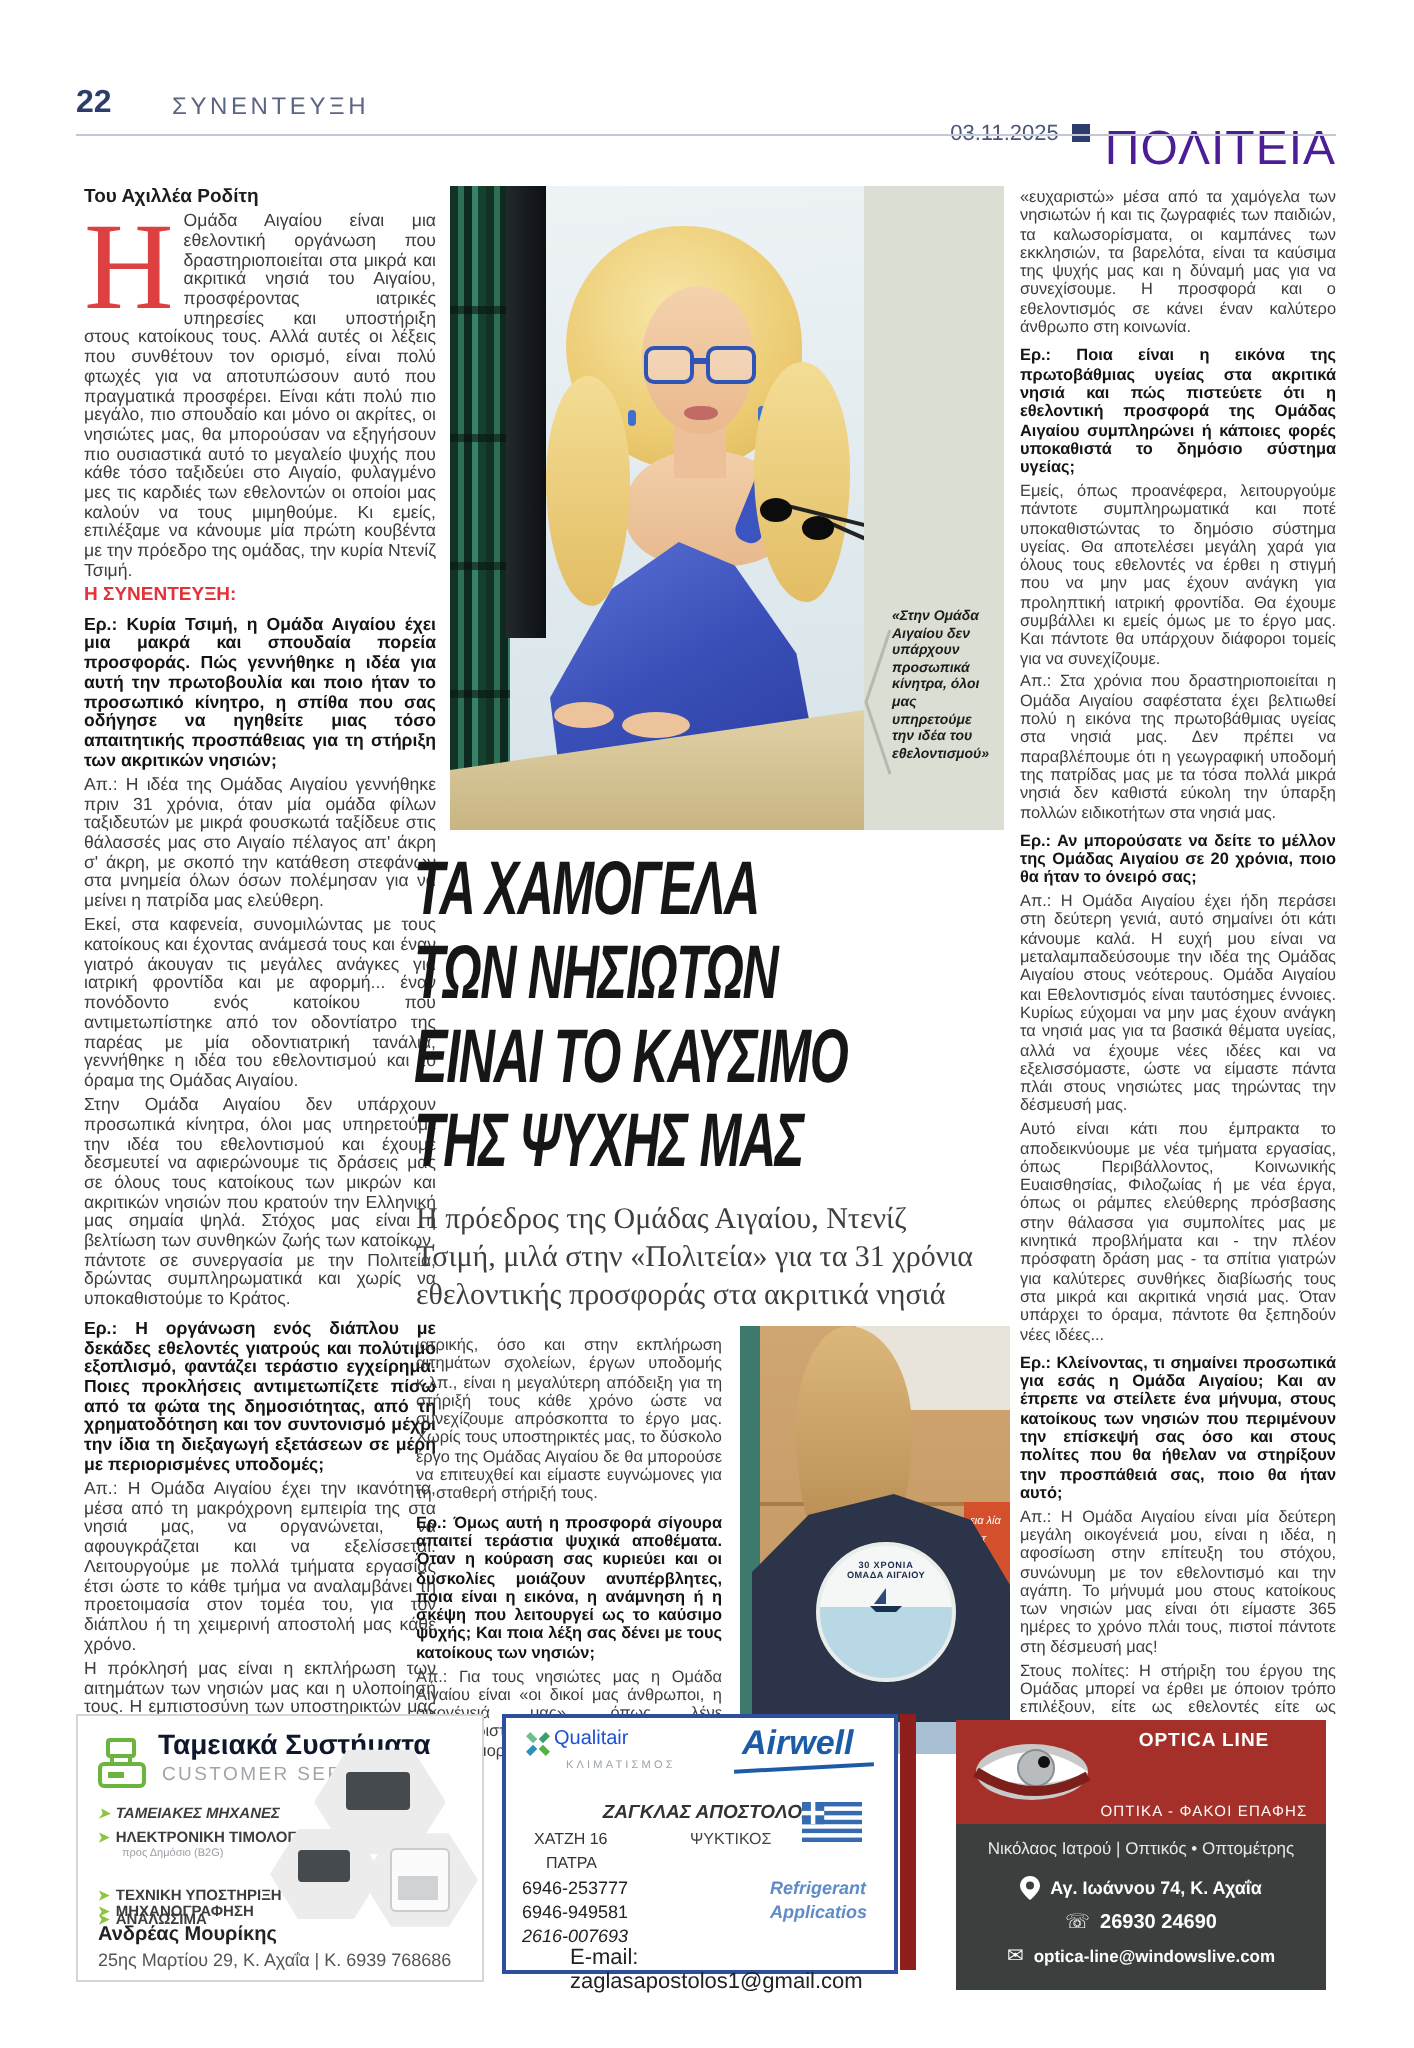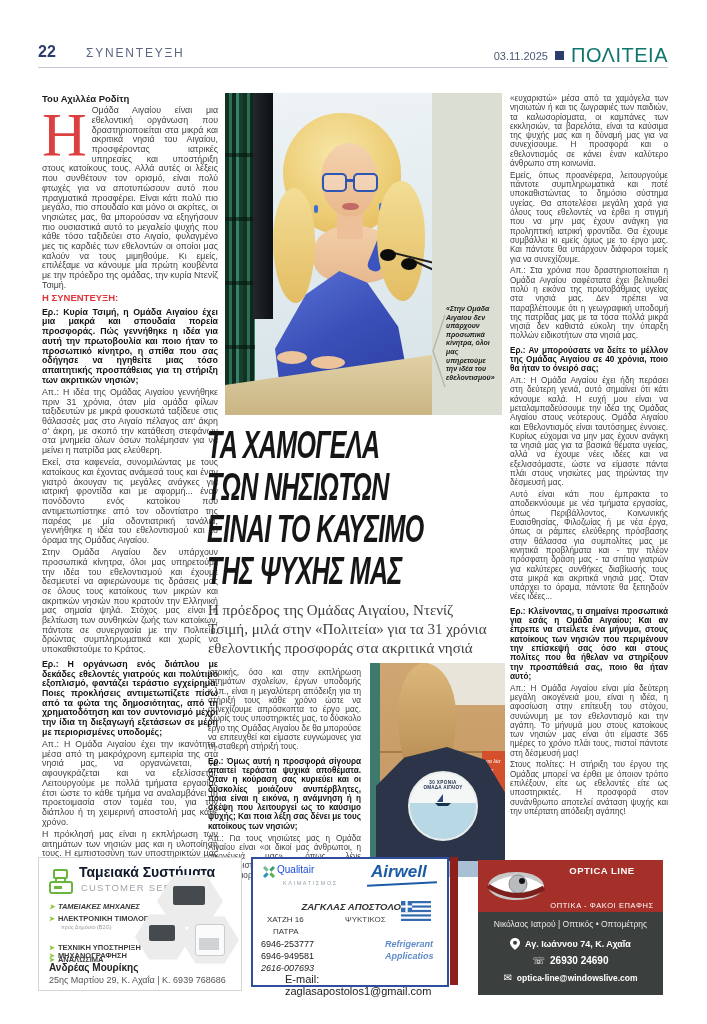--- a/index.html
+++ b/index.html
@@ -6,21 +6,21 @@
   .page{position:relative;width:707px;height:1024px;background:#ffffff;overflow:hidden;
         font-family:"Liberation Sans",sans-serif;color:#3d3d3d;margin:0 auto;}
   .abs{position:absolute;}
 
   
   .hdr-num{left:38px;top:43px;font-size:16px;font-weight:800;color:#2c3d6d;}
   .hdr-section{left:86px;top:46px;font-size:12px;letter-spacing:1.8px;color:#5a6683;}
   .hdr-right{right:39px;top:44px;display:flex;align-items:center;gap:7px;}
   .hdr-date{font-size:11px;color:#4a5878;}
   .hdr-square{width:9px;height:9px;background:#2c3d6d;}
-  .hdr-masthead{font-size:20px;color:#0f766e;letter-spacing:0.5px;}
+  .hdr-masthead{font-size:24px;color:#4c1d95;letter-spacing:0.5px;margin-top:17px;}
   .hdr-rule{left:38px;top:67px;width:630px;height:1px;background:#c3c9d4;}
 
   
   .col{overflow:hidden;text-align:justify;}
   .col p{margin:0 0 2.5px 0;}
   .col1{left:42px;top:94px;width:176px;height:763px;font-size:8.8px;line-height:9.7px;}
   .col2{left:208px;top:668px;width:153px;height:212px;font-size:8.2px;line-height:9.3px;}
   .col4{left:510px;top:94px;width:158px;height:763px;font-size:8.2px;line-height:9.3px;}
   .byline{font-size:9.5px;font-weight:bold;color:#1c1c1c;margin:0 0 5px 0;text-align:left;}
   .q{font-weight:bold;color:#141414;margin-top:5px !important;}
@@ -236,23 +236,24 @@
       <div class="p2-patch-t2">ΟΜΑΔΑ ΑΙΓΑΙΟΥ</div>
       <svg class="p2-boat" width="20" height="14" viewBox="0 0 20 14">
           <path d="M10 1 L4 9 H10 Z" fill="#2a4a7c"></path>
           <path d="M2 10 H18 L15 13 H5 Z" fill="#16324f"></path>
         </svg>
     </div>
   </div>
 
   <div class="abs col col4">
     <p>«ευχαριστώ» μέσα από τα χαμόγελα των νησιωτών ή και τις ζωγραφιές των παιδιών, τα καλωσορίσματα, οι καμπάνες των εκκλησιών, τα βαρελότα, είναι τα καύσιμα της ψυχής μας και η δύναμή μας για να συνεχίσουμε. Η προσφορά και ο εθελοντισμός σε κάνει έναν καλύτερο άνθρωπο στη κοινωνία.</p>
+    <p class="q">Ερ.: Ποια είναι η εικόνα της πρωτοβάθμιας υγείας στα ακριτικά νησιά και πώς πιστεύετε ότι η εθελοντική προσφορά της Ομάδας Αιγαίου συμπληρώνει ή κάποιες φορές υποκαθιστά το δημόσιο σύστημα υγείας;</p>
     <p>Εμείς, όπως προανέφερα, λειτουργούμε πάντοτε συμπληρωματικά και ποτέ υποκαθιστώντας το δημόσιο σύστημα υγείας. Θα αποτελέσει μεγάλη χαρά για όλους τους εθελοντές να έρθει η στιγμή που να μην μας έχουν ανάγκη για προληπτική ιατρική φροντίδα. Θα έχουμε συμβάλλει κι εμείς όμως με το έργο μας. Και πάντοτε θα υπάρχουν διάφοροι τομείς για να συνεχίζουμε.</p>
     <p>Απ.: Στα χρόνια που δραστηριοποιείται η Ομάδα Αιγαίου σαφέστατα έχει βελτιωθεί πολύ η εικόνα της πρωτοβάθμιας υγείας στα νησιά μας. Δεν πρέπει να παραβλέπουμε ότι η γεωγραφική υποδομή της πατρίδας μας με τα τόσα πολλά μικρά νησιά δεν καθιστά εύκολη την ύπαρξη πολλών ειδικοτήτων στα νησιά μας.</p>
-    <p class="q">Ερ.: Αν μπορούσατε να δείτε το μέλλον της Ομάδας Αιγαίου σε 40 χρόνια, ποιο θα ήταν το όνειρό σας;</p>
+    <p class="q">Ερ.: Αν μπορούσατε να δείτε το μέλλον της Ομάδας Αιγαίου σε 20 χρόνια, ποιο θα ήταν το όνειρό σας;</p>
     <p>Απ.: Η Ομάδα Αιγαίου έχει ήδη περάσει στη δεύτερη γενιά, αυτό σημαίνει ότι κάτι κάνουμε καλά. Η ευχή μου είναι να μεταλαμπαδεύσουμε την ιδέα της Ομάδας Αιγαίου στους νεότερους. Ομάδα Αιγαίου και Εθελοντισμός είναι ταυτόσημες έννοιες. Κυρίως εύχομαι να μην μας έχουν ανάγκη τα νησιά μας για τα βασικά θέματα υγείας, αλλά να έχουμε νέες ιδέες και να εξελισσόμαστε, ώστε να είμαστε πάντα πλάι στους νησιώτες μας τηρώντας την δέσμευσή μας.</p>
     <p>Αυτό είναι κάτι που έμπρακτα το αποδεικνύουμε με νέα τμήματα εργασίας, όπως Περιβάλλοντος, Κοινωνικής Ευαισθησίας, Φιλοζωίας ή με νέα έργα, όπως οι ράμπες ελεύθερης πρόσβασης στην θάλασσα για συμπολίτες μας με κινητικά προβλήματα και - την πλέον πρόσφατη δράση μας - τα σπίτια γιατρών για καλύτερες συνθήκες διαβίωσής τους στα μικρά και ακριτικά νησιά μας. Όταν υπάρχει το όραμα, πάντοτε θα ξεπηδούν νέες ιδέες...</p>
     <p class="q">Ερ.: Κλείνοντας, τι σημαίνει προσωπικά για εσάς η Ομάδα Αιγαίου; Και αν έπρεπε να στείλετε ένα μήνυμα, στους κατοίκους των νησιών που περιμένουν την επίσκεψή σας όσο και στους πολίτες που θα ήθελαν να στηρίξουν την προσπάθειά σας, ποιο θα ήταν αυτό;</p>
     <p>Απ.: Η Ομάδα Αιγαίου είναι μία δεύτερη μεγάλη οικογένειά μου, είναι η ιδέα, η αφοσίωση στην επίτευξη του στόχου, συνώνυμη με τον εθελοντισμό και την αγάπη. Το μήνυμά μου στους κατοίκους των νησιών μας είναι ότι είμαστε 365 ημέρες το χρόνο πλάι τους, πιστοί πάντοτε στη δέσμευσή μας!</p>
     <p>Στους πολίτες: Η στήριξη του έργου της Ομάδας μπορεί να έρθει με όποιον τρόπο επιλέξουν, είτε ως εθελοντές είτε ως υποστηρικτές. Η προσφορά στον συνάνθρωπο αποτελεί ανάταση ψυχής και την υπέρτατη απόδειξη αγάπης!</p>
   </div>
 
   <div class="abs ad1">
     <svg class="abs" style="left:8px;top:8px;" width="28" height="30" viewBox="0 0 28 30">
       <rect x="3" y="16" width="22" height="11" rx="2" fill="none" stroke="#69b53e" stroke-width="2"></rect>

